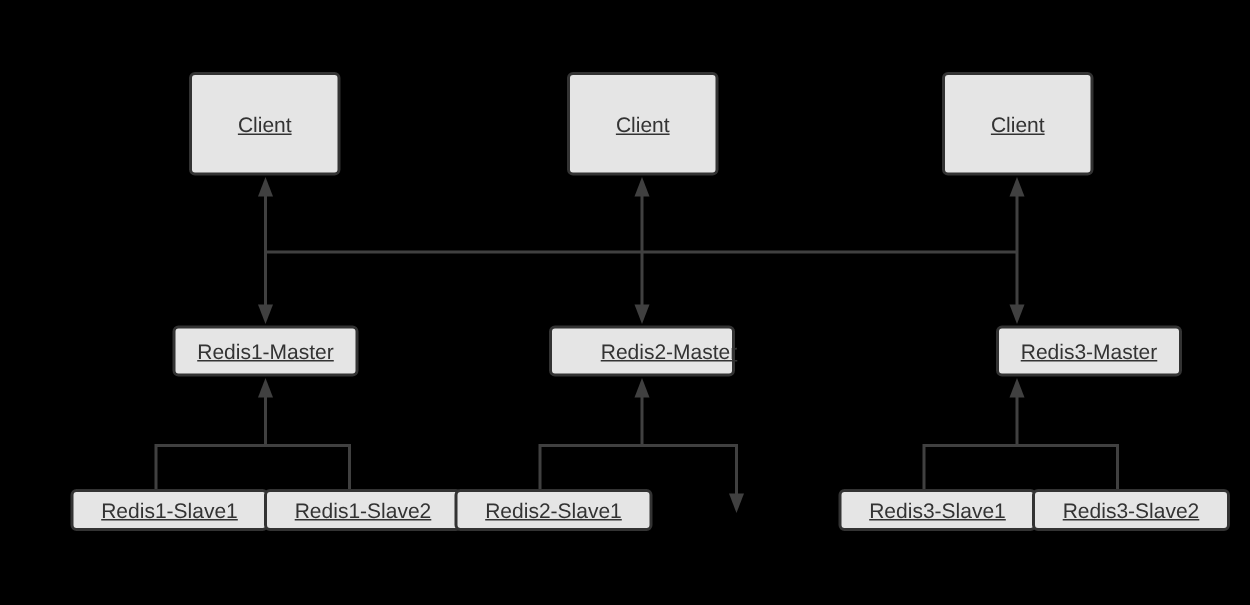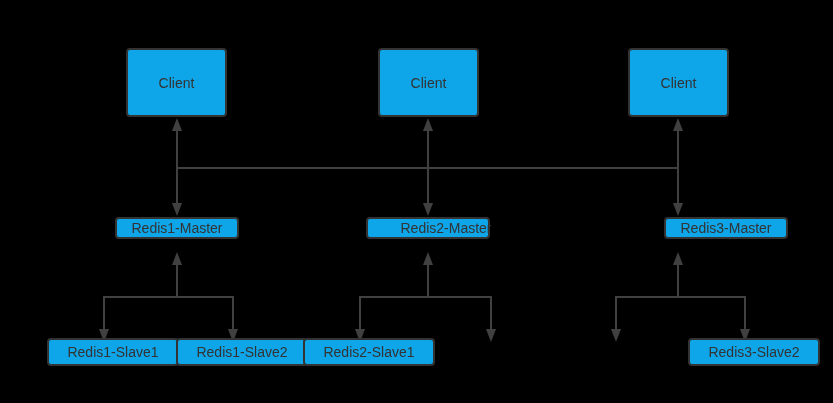--- a/index.html
+++ b/index.html
@@ -18,33 +18,34 @@
   svg.connectors {
     position: absolute;
     left: 0;
     top: 0;
     width: 833px;
     height: 403px;
   }
   .node {
     position: absolute;
     box-sizing: border-box;
-    background: #0ea5e9;
+    background: #e5e5e5;
     border: 2px solid #333333;
     border-radius: 4px;
     color: #333333;
     display: flex;
     align-items: center;
     justify-content: center;
     font-size: 14px;
     white-space: nowrap;
+    text-decoration: underline;
   }
   .node.client { width: 101px; height: 69px; top: 48px; }
-  .node.master { width: 124px; height: 22px; top: 217px; justify-content: center; }
-  .node.slave  { width: 132px; height: 28px; top: 338px; }
+  .node.master { width: 124px; height: 34px; top: 217px; justify-content: center; }
+  .node.slave  { width: 132px; height: 28px; top: 326px; }
 </style>
 </head>
 <body>
 
 <div class="canvas">
 
   <svg class="connectors" viewBox="0 0 833 403" xmlns="http://www.w3.org/2000/svg">
     <g stroke="#404040" stroke-width="2" fill="#404040">
 
       <line x1="177" y1="168" x2="678" y2="168"></line>
@@ -109,17 +110,20 @@
 
   <div class="node slave" style="left:47px;">
     <span>Redis1-Slave1</span>
   </div>
   <div class="node slave" style="left:176px;">
     <span>Redis1-Slave2</span>
   </div>
   <div class="node slave" style="left:303px;text-align:center;">
     <span>Redis2-Slave1</span>
   </div>
+  <div class="node slave" style="left:559px;">
+    <span>Redis3-Slave1</span>
+  </div>
   <div class="node slave" style="left:688px;text-align:center;">
     <span>Redis3-Slave2</span>
   </div>
 
 </div>
 
 </body></html>

